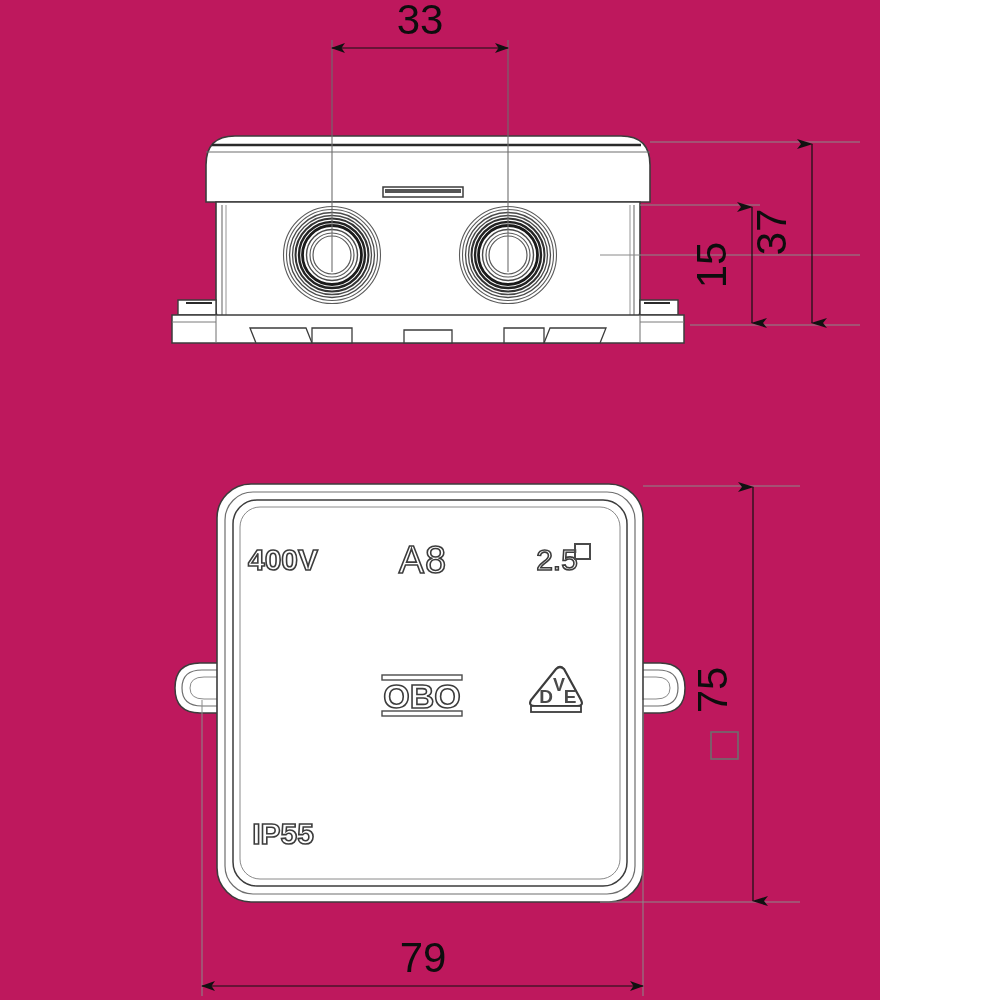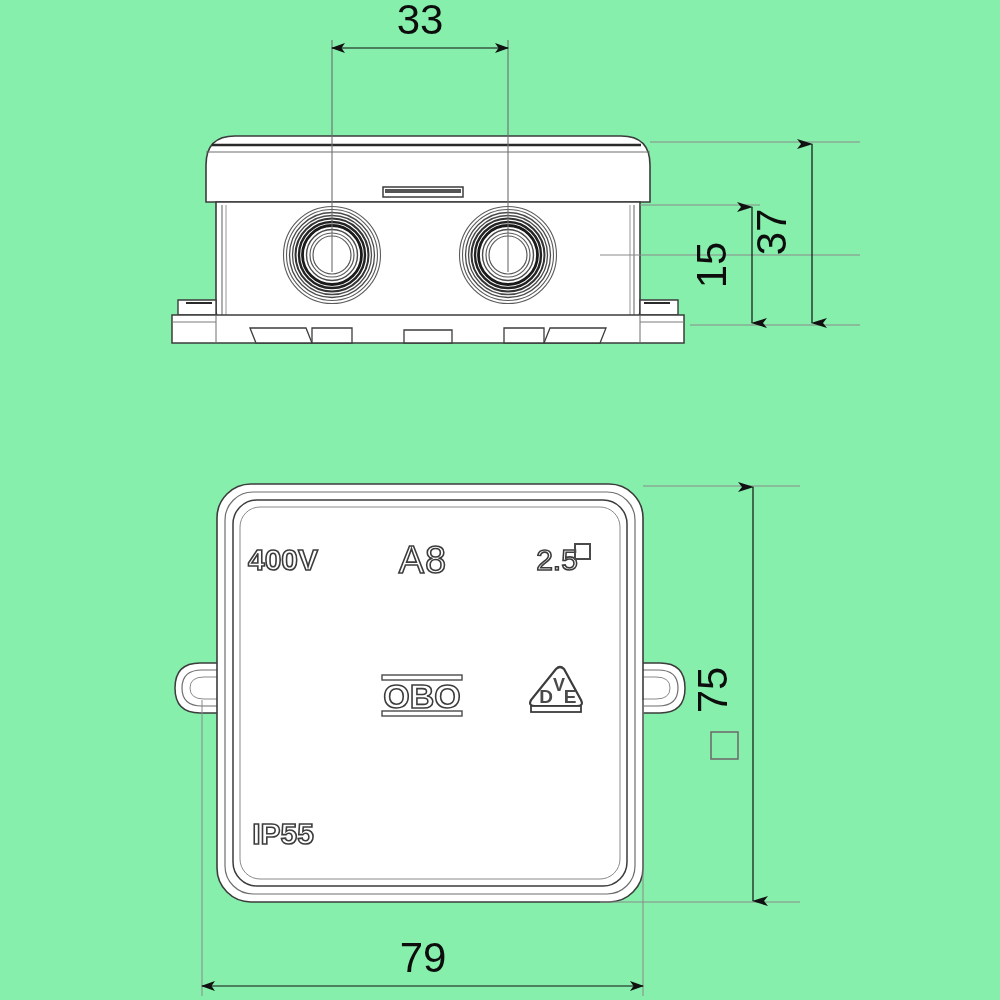--- a/index.html
+++ b/index.html
@@ -9,23 +9,23 @@
     background: #ffffff;
   }
   body {
     font-family: "Liberation Sans", sans-serif;
     width: 1000px;
     height: 1000px;
     overflow: hidden;
   }
   #drawing-sheet {
     position: relative;
-    width: 1000px;
+    width: 880px;
     height: 1000px;
-    background: #86efac;
+    background: #be185d;
   }
   #drawing-sheet svg {
     display: block;
   }
   .dim-text {
     font-family: "Liberation Sans", sans-serif;
     font-weight: 400;
     fill: #0d0d0d;
   }
   .mark-text {

